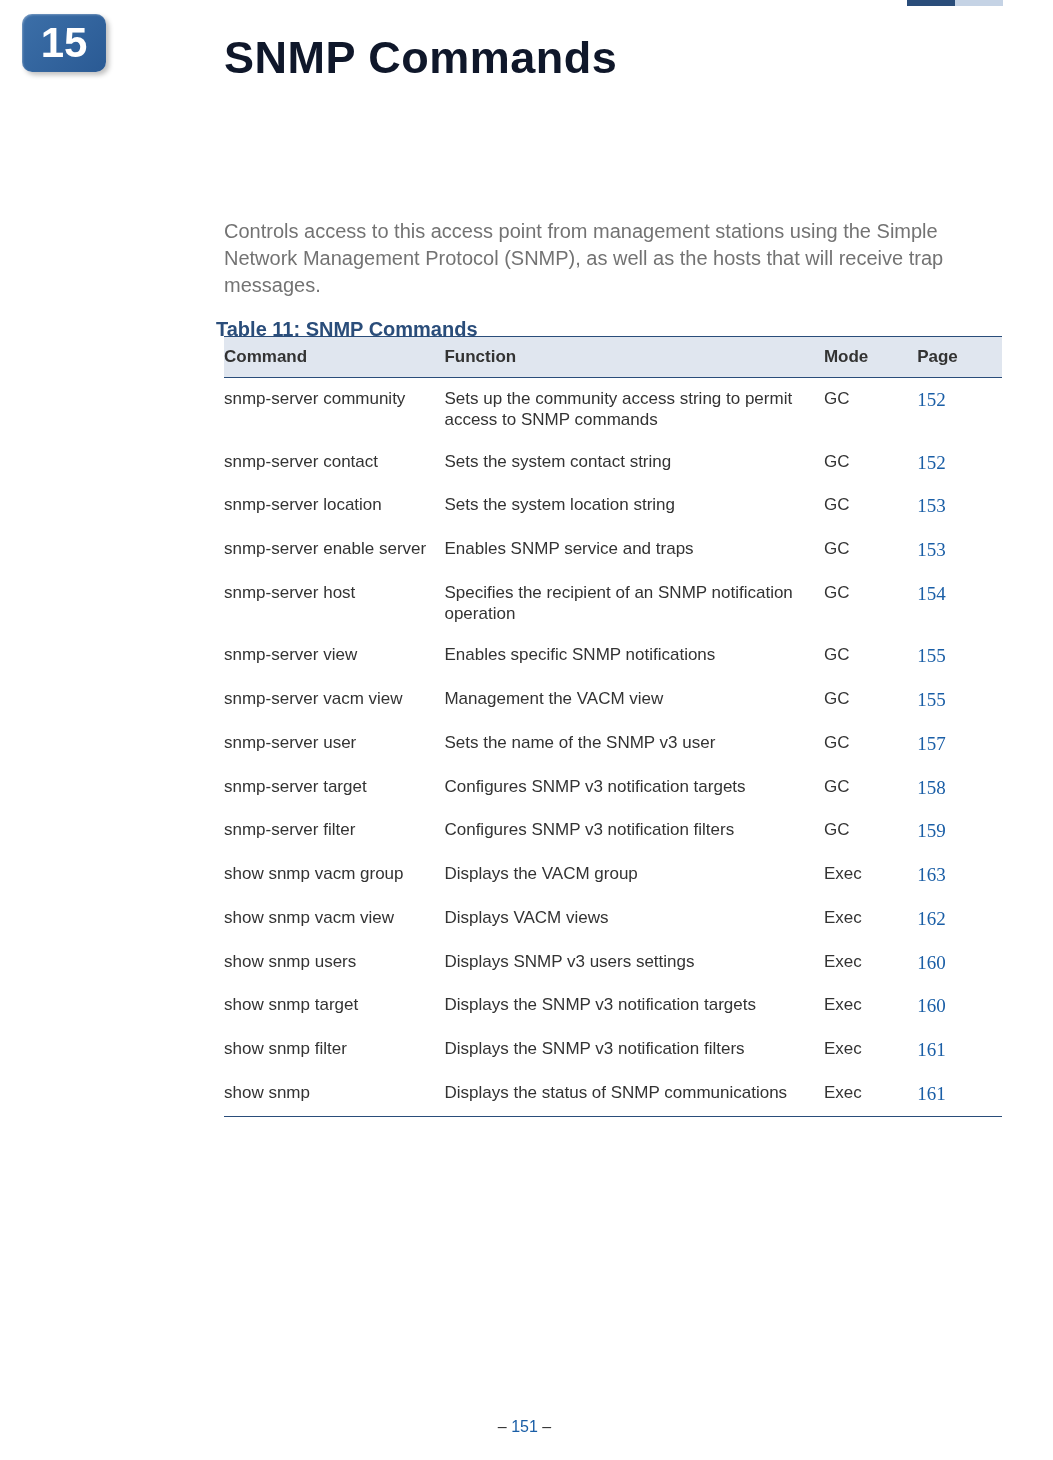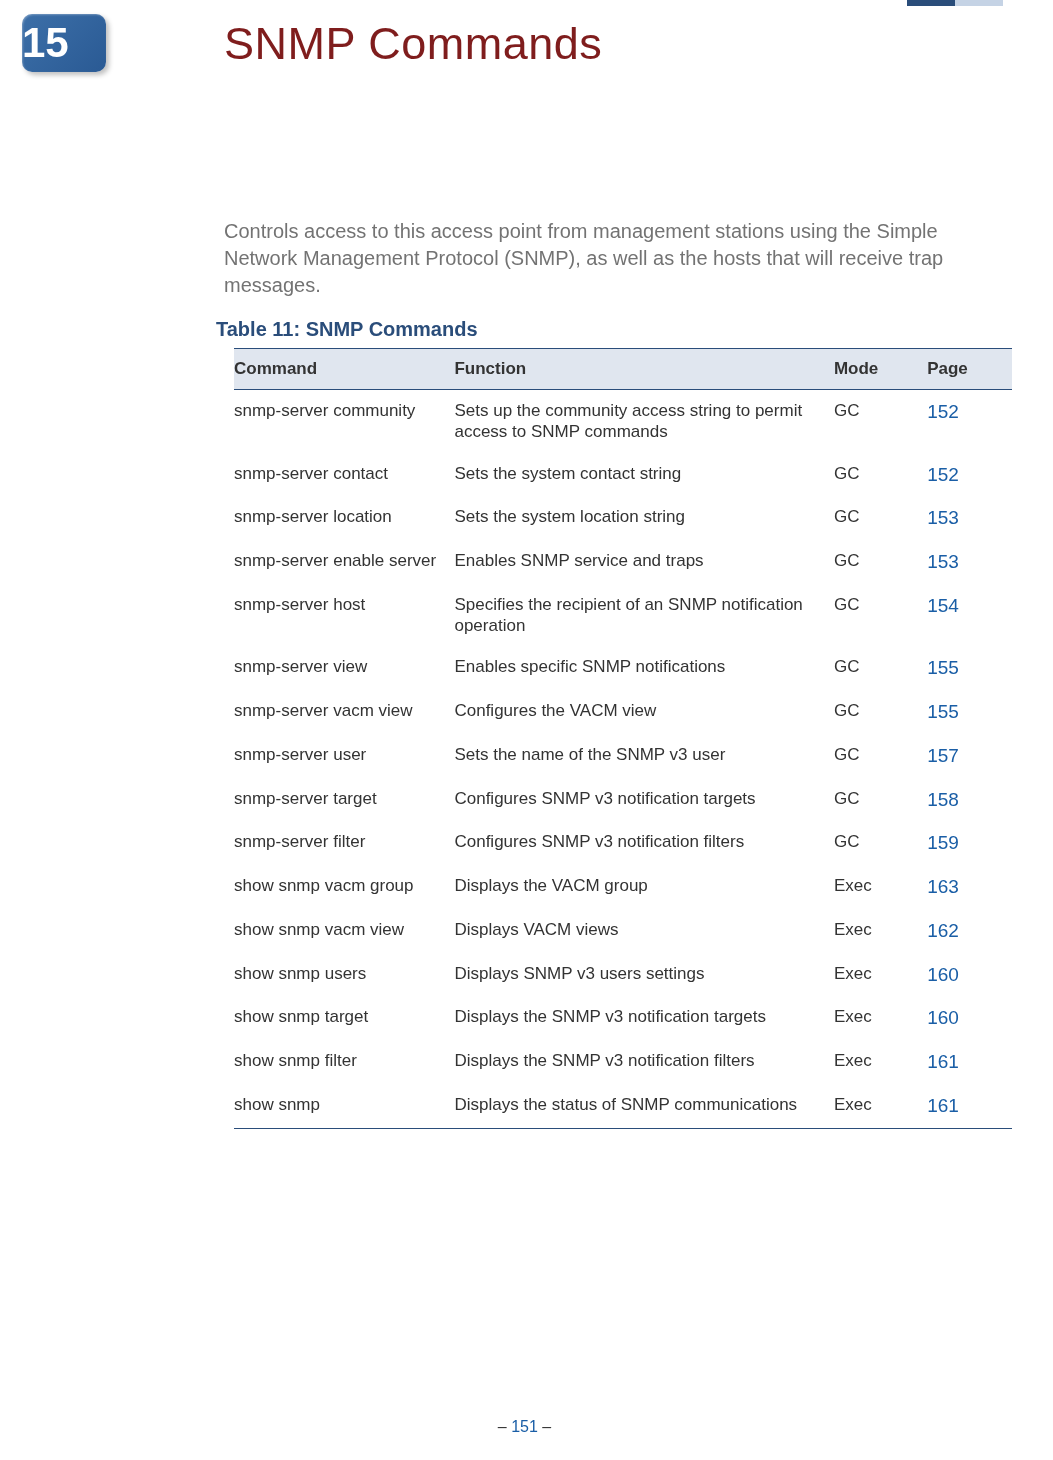--- a/index.html
+++ b/index.html
@@ -34,31 +34,32 @@
       position: absolute;
       left: 22px;
       top: 14px;
       width: 84px;
       height: 58px;
       background: linear-gradient(135deg, #3c6fa8 0%, #2a5a94 100%);
       border-radius: 10px;
       box-shadow: 3px 3px 5px rgba(0,0,0,0.25), inset 1px 1px 2px rgba(255,255,255,0.3);
       display: flex;
       align-items: center;
+      justify-content: center;
       color: #fff;
       font-size: 42px;
       font-weight: bold;
     }
     .chapter-title {
       position: absolute;
       left: 224px;
-      top: 18px;
+      top: 32px;
       font-size: 45px;
-      font-weight: 400;
-      color: #7f1d1d;
+      font-weight: 700;
+      color: #0f172a;
       letter-spacing: 0.5px;
     }
     .intro-text {
       position: absolute;
       left: 224px;
       top: 218px;
       width: 778px;
       font-size: 20px;
       line-height: 1.35;
       color: #737373;
@@ -67,24 +68,23 @@
       position: absolute;
       left: 216px;
       top: 318px;
       font-size: 20px;
       font-weight: 600;
       color: #2a4d7a;
     }
     .cmd-table {
       position: absolute;
       left: 224px;
-      top: 348px;
+      top: 336px;
       width: 778px;
       border-collapse: collapse;
-      margin-left: 10px;
     }
     .cmd-table thead th {
       text-align: left;
       font-size: 17px;
       font-weight: 600;
       color: #333;
       padding: 10px 8px 10px 0;
       border-top: 1.5px solid #2a4d7a;
       border-bottom: 1.5px solid #2a4d7a;
       background: #e0e6ef;
@@ -99,20 +99,21 @@
     .cmd-table tbody tr:last-child td {
       border-bottom: 1.5px solid #2a4d7a;
     }
     .col-cmd { width: 208px; }
     .col-func { width: 358px; }
     .col-mode { width: 88px; }
     .col-page { width: 80px; }
     .page-link {
       color: #1a5ea6;
       font-size: 19px;
+      font-family: Liberation Serif, serif;
     }
     .footer {
       position: absolute;
       bottom: 24px;
       left: 0;
       right: 4px;
       text-align: center;
       font-size: 16px;
       color: #333;
     }
@@ -177,21 +178,21 @@
         <td class="col-page"><span class="page-link">154</span></td>
       </tr>
       <tr>
         <td class="col-cmd">snmp-server view</td>
         <td class="col-func">Enables specific SNMP notifications</td>
         <td class="col-mode">GC</td>
         <td class="col-page"><span class="page-link">155</span></td>
       </tr>
       <tr>
         <td class="col-cmd">snmp-server vacm view</td>
-        <td class="col-func">Configures the VACM view</td>
+        <td class="col-func">Management the VACM view</td>
         <td class="col-mode">GC</td>
         <td class="col-page"><span class="page-link">155</span></td>
       </tr>
       <tr>
         <td class="col-cmd">snmp-server user</td>
         <td class="col-func">Sets the name of the SNMP v3 user</td>
         <td class="col-mode">GC</td>
         <td class="col-page"><span class="page-link">157</span></td>
       </tr>
       <tr>

